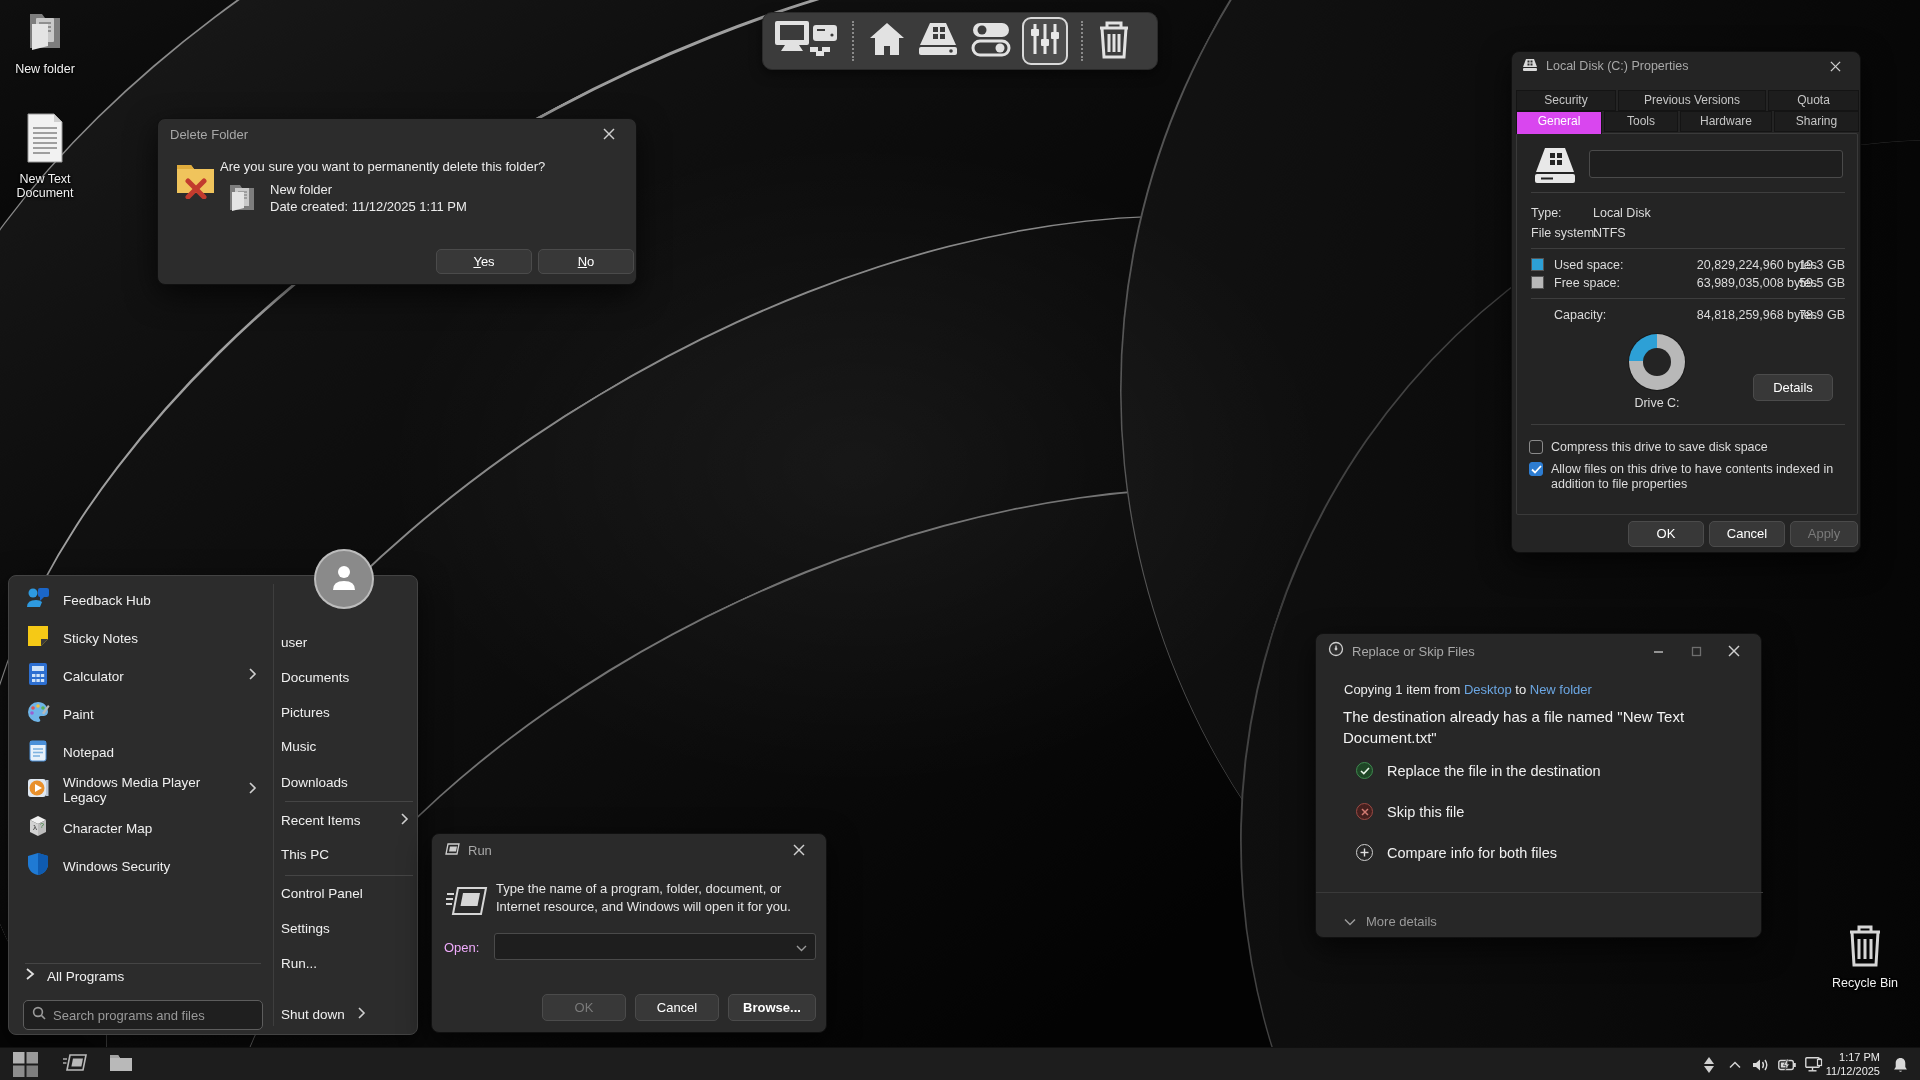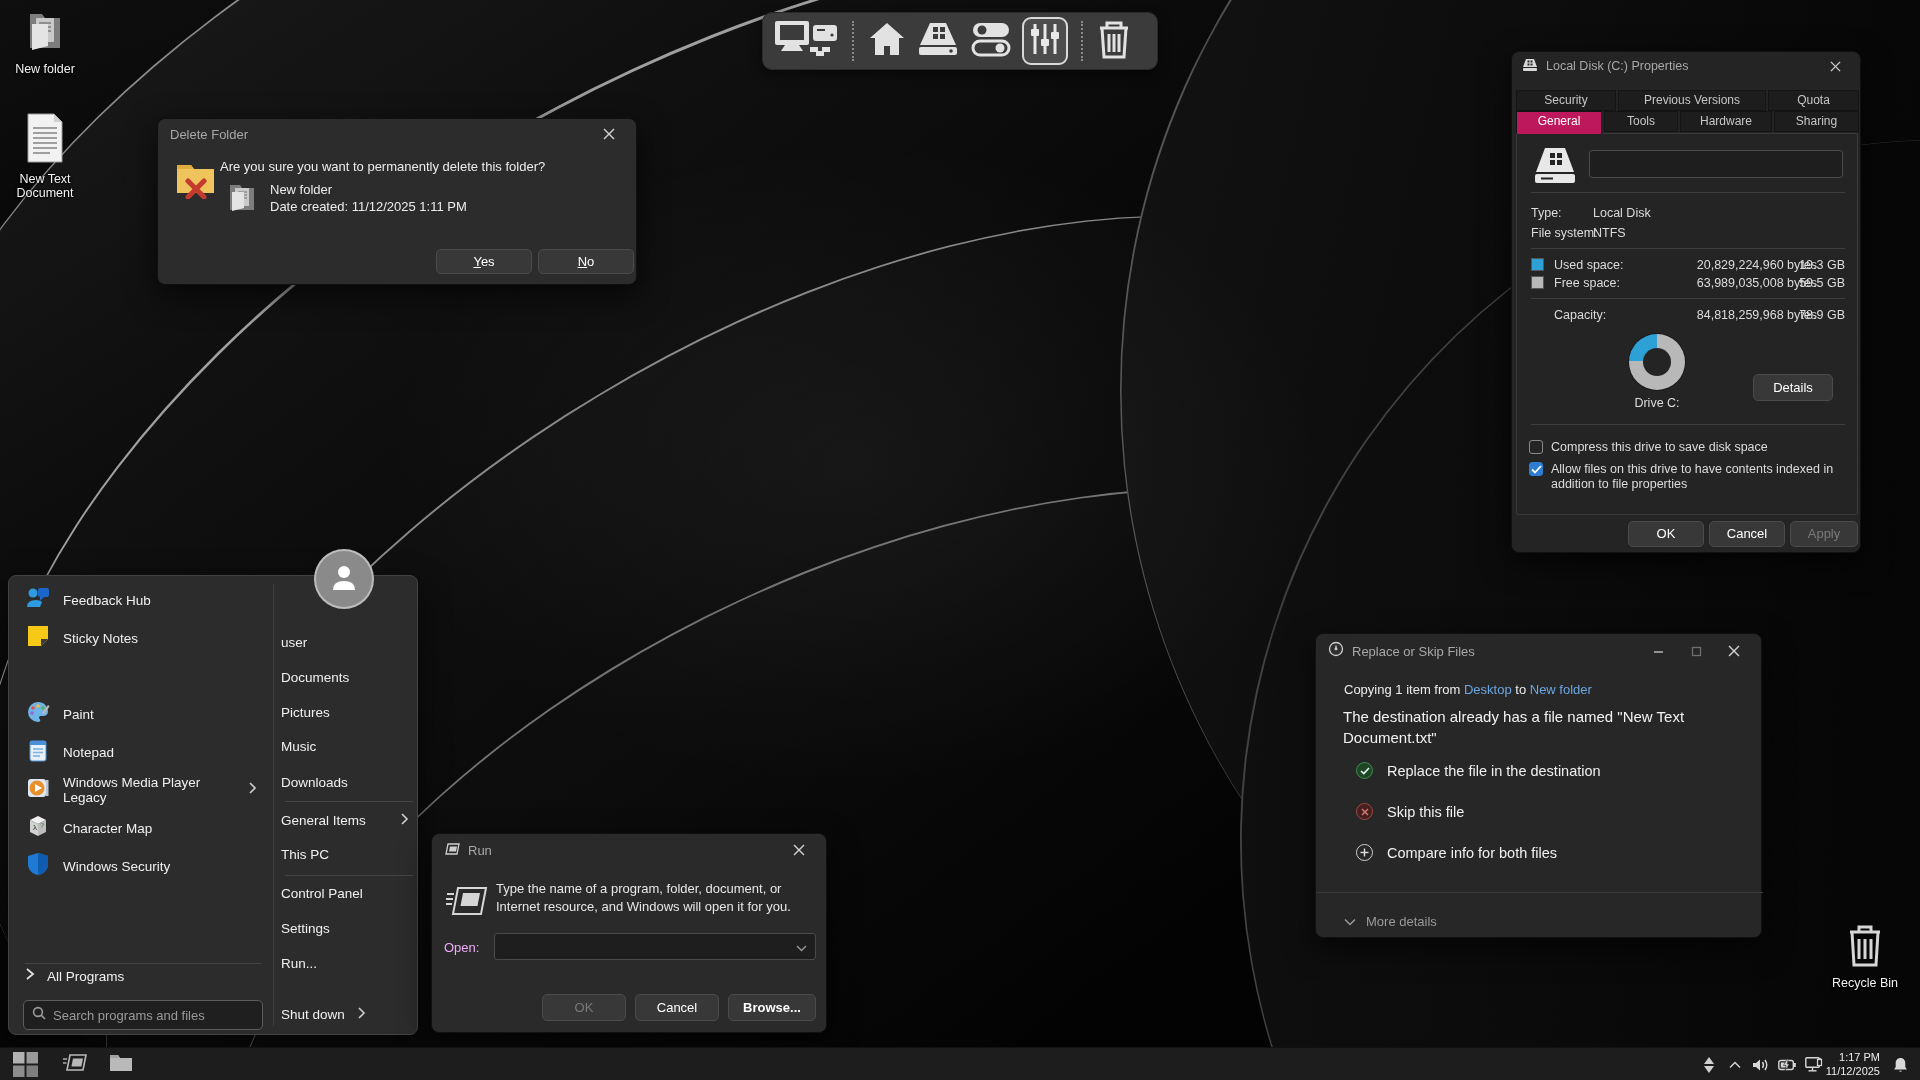--- a/index.html
+++ b/index.html
@@ -37,21 +37,21 @@
   .btn { display:inline-block; background:#383838; border:1px solid #4b4b4b; border-radius:5px; color:#fff; font-size:13px; text-align:center; line-height:23px; }
   .btn.dim { color:#7a7a7a; }
   .btn.ak::first-letter { text-decoration:underline; }
 
   
   .del-dlg { left:157px; top:118px; width:480px; height:167px; background:#2c2c2c; }
   
   .prop-dlg { left:1511px; top:51px; width:350px; height:502px; background:#242424; font-size:12.5px; }
   .tabrow { position:absolute; display:flex; gap:2px; }
   .tab { background:#1d1d1d; border:1px solid #141414; color:#c6c6c6; font-size:12px; text-align:center; line-height:19px; height:21px; }
-  .tab.active { background:#be185d; color:#fff; height:23px; border-bottom:none; z-index:2; }
+  .tab.active { background:#d946ef; color:#fff; height:23px; border-bottom:none; z-index:2; }
   .panel { position:absolute; left:4px; top:81px; width:342px; height:382px; border:1px solid #3a3a3a; border-radius:2px; }
   .sep { position:absolute; height:1px; background:#3e3e3e; }
   .rowlbl { position:absolute; color:#dcdcdc; }
   .bytes { position:absolute; text-align:right; color:#dcdcdc; }
   .swatch { position:absolute; width:13px; height:13px; border:1px solid #555; }
   .donut { position:absolute; border-radius:50%; }
   .donut .hole { position:absolute; left:14px; top:14px; width:28px; height:28px; border-radius:50%; background:#242424; }
   .cbx { position:absolute; width:14px; height:14px; border:1px solid #8a8a8a; border-radius:3px; background:transparent; }
   .cbx.on { background:#2d7dd2; border-color:#2d7dd2; }
   .cbx.on svg { position:absolute; left:1px; top:2px; }
@@ -238,20 +238,38 @@
           </svg></span>
       <span class="txt">Feedback Hub</span>
     </div>
     <div class="sm-item" style="top:43px;">
       <span><svg width="26" height="26" viewBox="0 0 26 26">
             <path d="M3 3 h20 v13 l-7 7 h-13 z" fill="#f5c916"></path>
             <path d="M23 16 l-7 7 0-7 z" fill="#3a3a3a"></path>
           </svg></span>
       <span class="txt">Sticky Notes</span>
     </div>
+    <div class="sm-item" style="top:81px;">
+      <span><svg width="26" height="26" viewBox="0 0 26 26">
+            <rect x="4" y="2" width="18" height="22" rx="2" fill="#2d6fd1"></rect>
+            <rect x="7" y="5" width="12" height="5" fill="#cfe3f8"></rect>
+            <g fill="#cfe3f8">
+              <rect x="7" y="13" width="3.4" height="3"></rect>
+              <rect x="11.4" y="13" width="3.4" height="3"></rect>
+              <rect x="15.8" y="13" width="3.4" height="3"></rect>
+              <rect x="7" y="18" width="3.4" height="3"></rect>
+              <rect x="11.4" y="18" width="3.4" height="3"></rect>
+              <rect x="15.8" y="18" width="3.4" height="3"></rect>
+            </g>
+          </svg></span>
+      <span class="txt">Calculator</span>
+      <span style="margin-left:auto; margin-right:10px;"><svg width="9" height="14" viewBox="0 0 9 14">
+            <polyline points="2,2 7,7 2,12" fill="none" stroke="#cfcfcf" stroke-width="1.6"></polyline>
+          </svg></span>
+    </div>
     <div class="sm-item" style="top:119px;">
       <span><svg width="26" height="26" viewBox="0 0 26 26">
             <path d="M13 3 a10 10 0 1 0 0 20 c3 0 2.5-2 1.5-3.2 c-1-1.2-.4-2.8 1.5-2.8 h3 a4.5 4.5 0 0 0 4-4 C23 7 18.5 3 13 3 z" fill="#6fb5e8"></path>
             <circle cx="8" cy="9" r="1.8" fill="#e05252"></circle>
             <circle cx="13" cy="7" r="1.8" fill="#f0c040"></circle>
             <circle cx="18" cy="9" r="1.8" fill="#58b058"></circle>
             <circle cx="7" cy="14" r="1.8" fill="#9a5fd0"></circle>
             <path d="M17 14 l6-8 1.6 1.2 -5.6 8.3 z" fill="#b9b9b9"></path>
           </svg></span>
       <span class="txt">Paint</span>
@@ -325,21 +343,21 @@
         <span>Pictures</span>
       </div>
     <div class="sm-right" style="top:155px;">
         <span>Music</span>
       </div>
     <div class="sm-right" style="top:191px;">
         <span>Downloads</span>
       </div>
     <div class="hsep" style="left:276px; top:225px; width:128px;"></div>
     <div class="sm-right" style="top:229px;">
-      <span>General Items</span>
+      <span>Recent Items</span>
       <span style="margin-left:auto; margin-right:4px;"><svg width="9" height="14" viewBox="0 0 9 14">
             <polyline points="2,2 7,7 2,12" fill="none" stroke="#cfcfcf" stroke-width="1.6"></polyline>
           </svg></span>
     </div>
     <div class="sm-right" style="top:263px;">
         <span>This PC</span>
       </div>
     <div class="hsep" style="left:276px; top:299px; width:128px;"></div>
     <div class="sm-right" style="top:302px;">
         <span>Control Panel</span>

